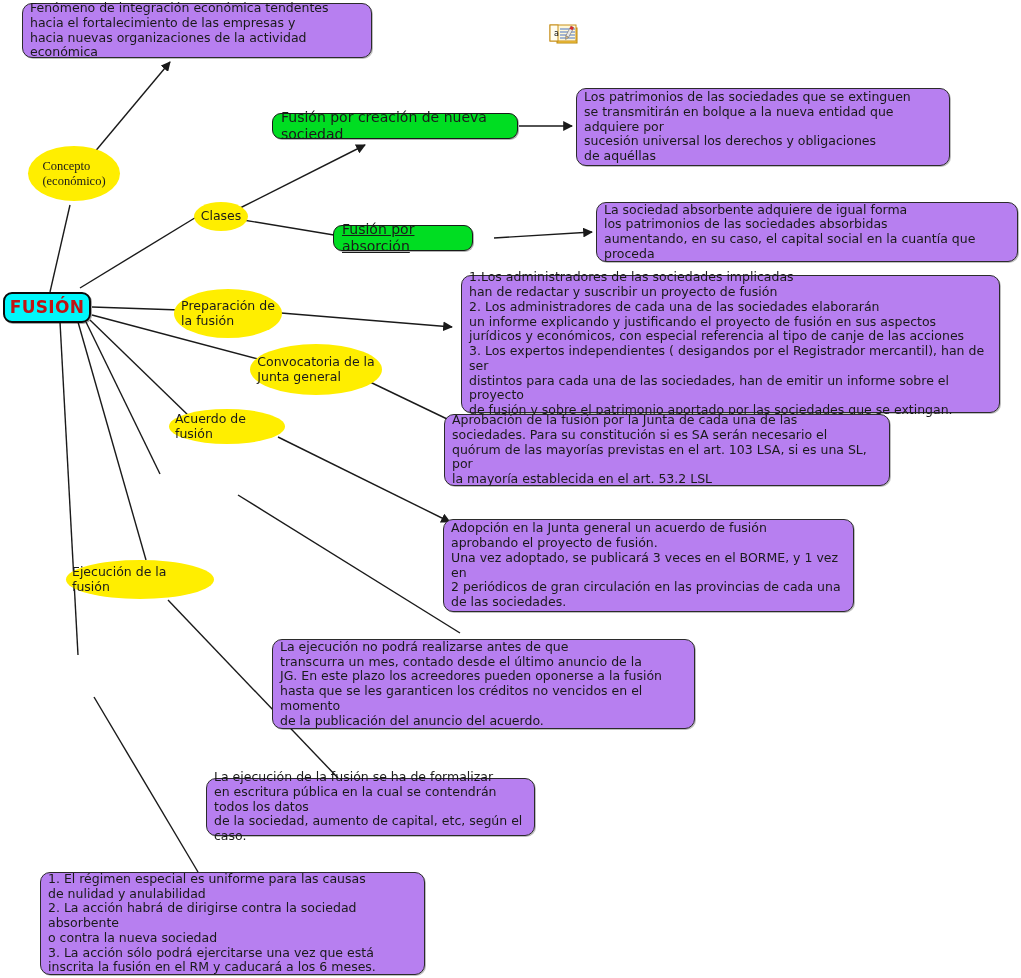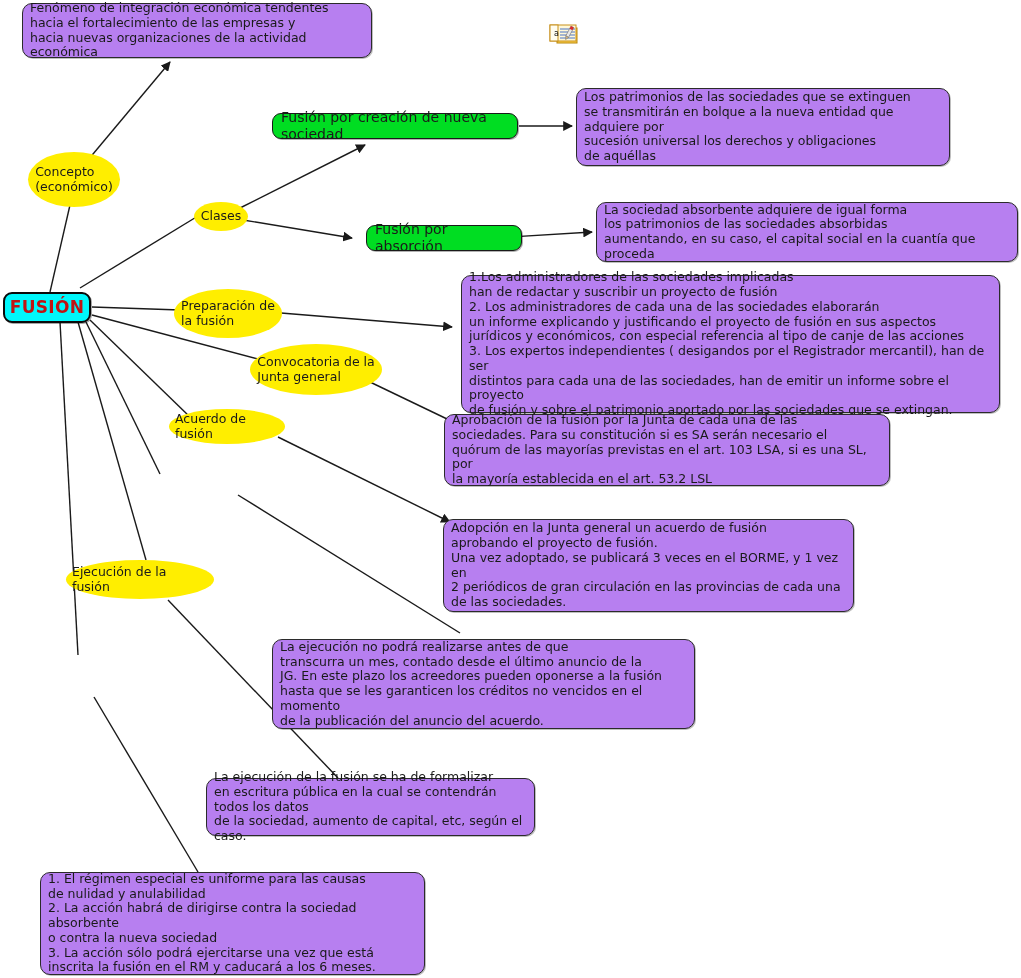--- a/index.html
+++ b/index.html
@@ -174,23 +174,23 @@
 
   <div class="node box" style="left:40px; top:872px; width:385px; height:103px;">1. El régimen especial es uniforme para las causas
 de nulidad y anulabilidad
 2. La acción habrá de dirigirse contra la sociedad absorbente
 o contra la nueva sociedad
 3. La acción sólo podrá ejercitarse una vez que está
 inscrita la fusión en el RM y caducará a los 6 meses.</div>
 
   <div class="node green" style="left:272px; top:113px; width:246px; height:26px;">Fusión por creación de nueva sociedad</div>
 
-  <div class="node green" style="left:366px; top:225px; width:156px; height:26px;">Fusión por absorción</div>
-
-  <div class="node ellipse" style="left:28px; top:152px; width:92px; height:55px;">Concepto
+  <div class="node green" style="left:333px; top:225px; width:140px; height:26px;text-decoration:underline;">Fusión por absorción</div>
+
+  <div class="node ellipse" style="left:28px; top:146px; width:92px; height:55px;font-family:Liberation Serif, serif;">Concepto
 (económico)</div>
 
   <div class="node ellipse" style="left:194px; top:202px; width:54px; height:29px;">Clases</div>
 
   <div class="node ellipse" style="left:174px; top:289px; width:108px; height:49px;">Preparación de
 la fusión</div>
 
   <div class="node ellipse" style="left:250px; top:344px; width:132px; height:51px;">Convocatoria de la
 Junta general</div>
 

